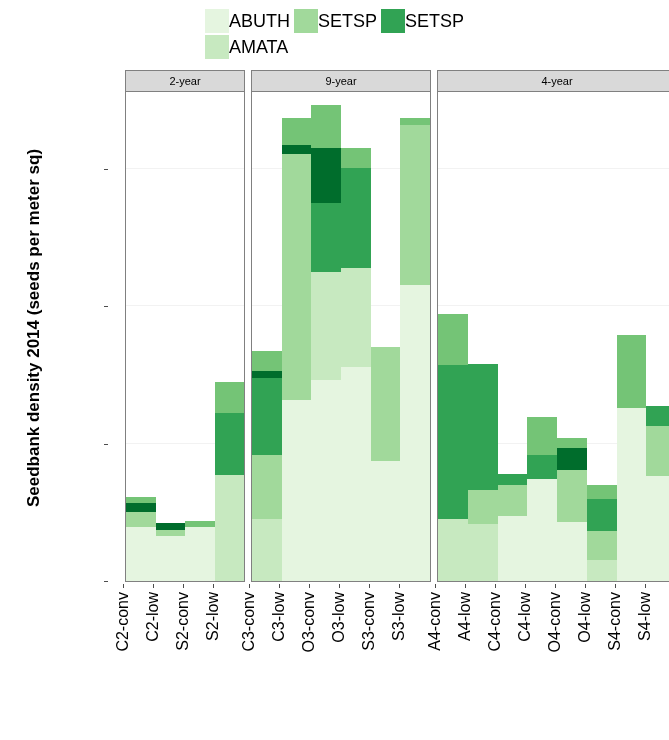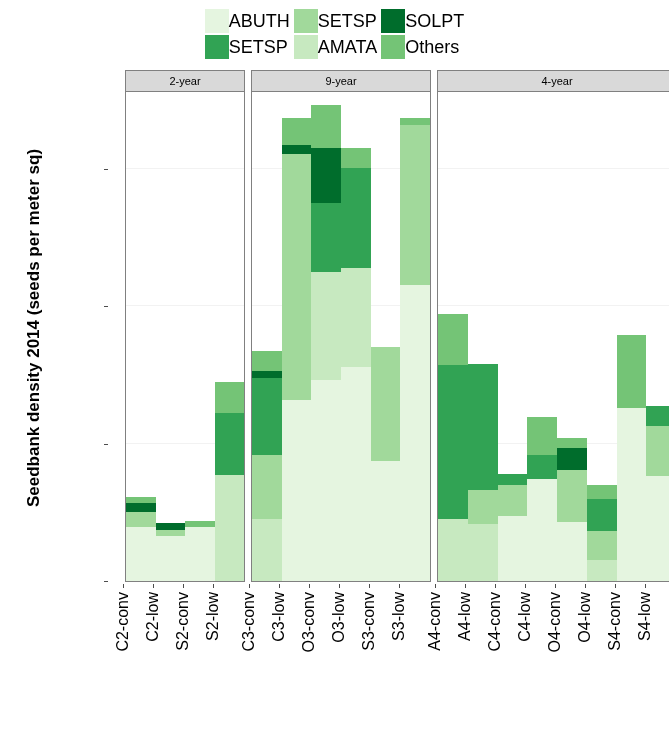--- a/index.html
+++ b/index.html
@@ -130,36 +130,28 @@
     <div class="legend-grid">
 
       <div class="legend-item">
         <span class="legend-swatch" style="background: rgb(229, 245, 224);"></span>
         <span class="legend-label">ABUTH</span>
       </div>
       <div class="legend-item">
         <span class="legend-swatch" style="background: rgb(161, 217, 155);"></span>
         <span class="legend-label">SETSP</span>
       </div>
-      <div class="legend-item">
-        <span class="legend-swatch" style="background: rgb(0, 109, 44);"></span>
-        <span class="legend-label">SOLPT</span>
-      </div>
 
       <div class="legend-item">
         <span class="legend-swatch" style="background: rgb(49, 163, 84);"></span>
         <span class="legend-label">SETSP</span>
       </div>
       <div class="legend-item">
         <span class="legend-swatch" style="background: rgb(199, 233, 192);"></span>
         <span class="legend-label">AMATA</span>
-      </div>
-      <div class="legend-item">
-        <span class="legend-swatch" style="background: rgb(116, 196, 118);"></span>
-        <span class="legend-label">Others</span>
       </div>
 
     </div>
   </div>
 
   <div class="ylab">Seedbank density 2014 (seeds per meter sq)</div>
 
 
   <div class="plot">
     <div id="yaxis">

